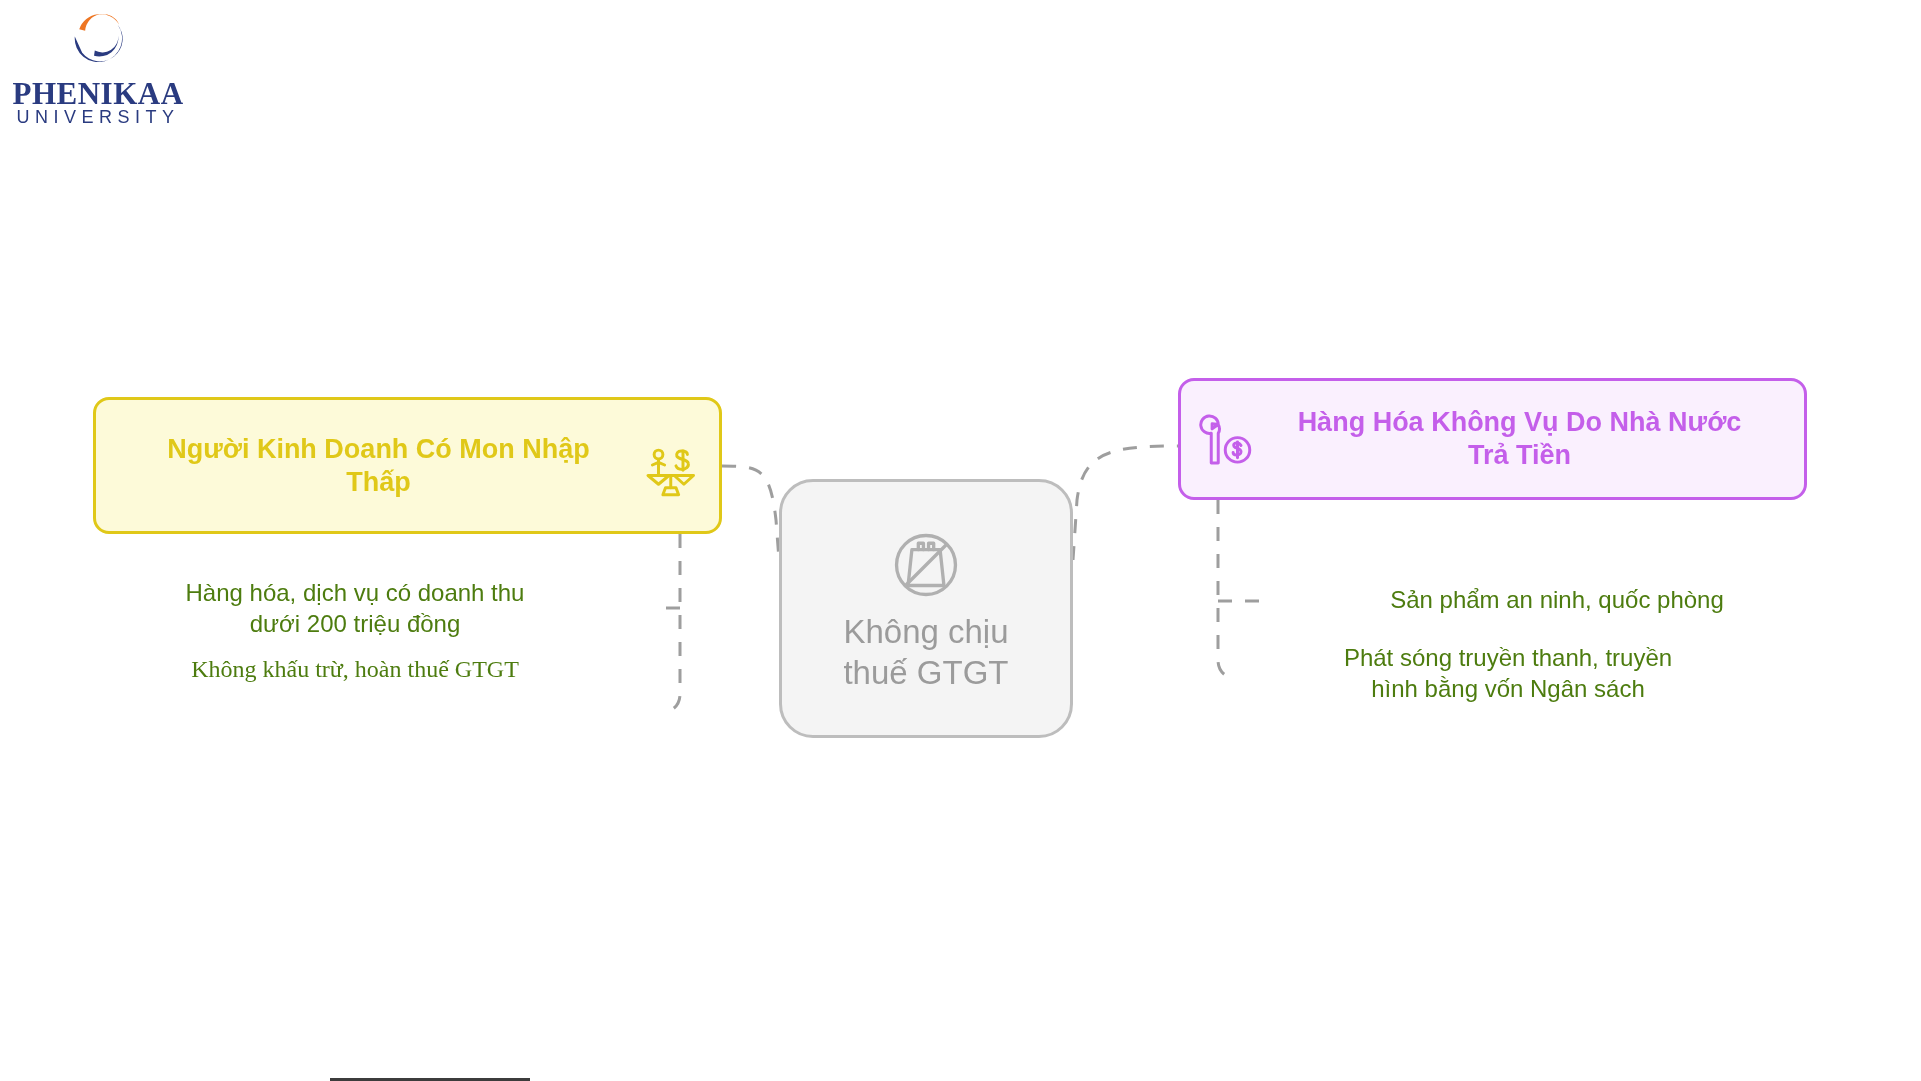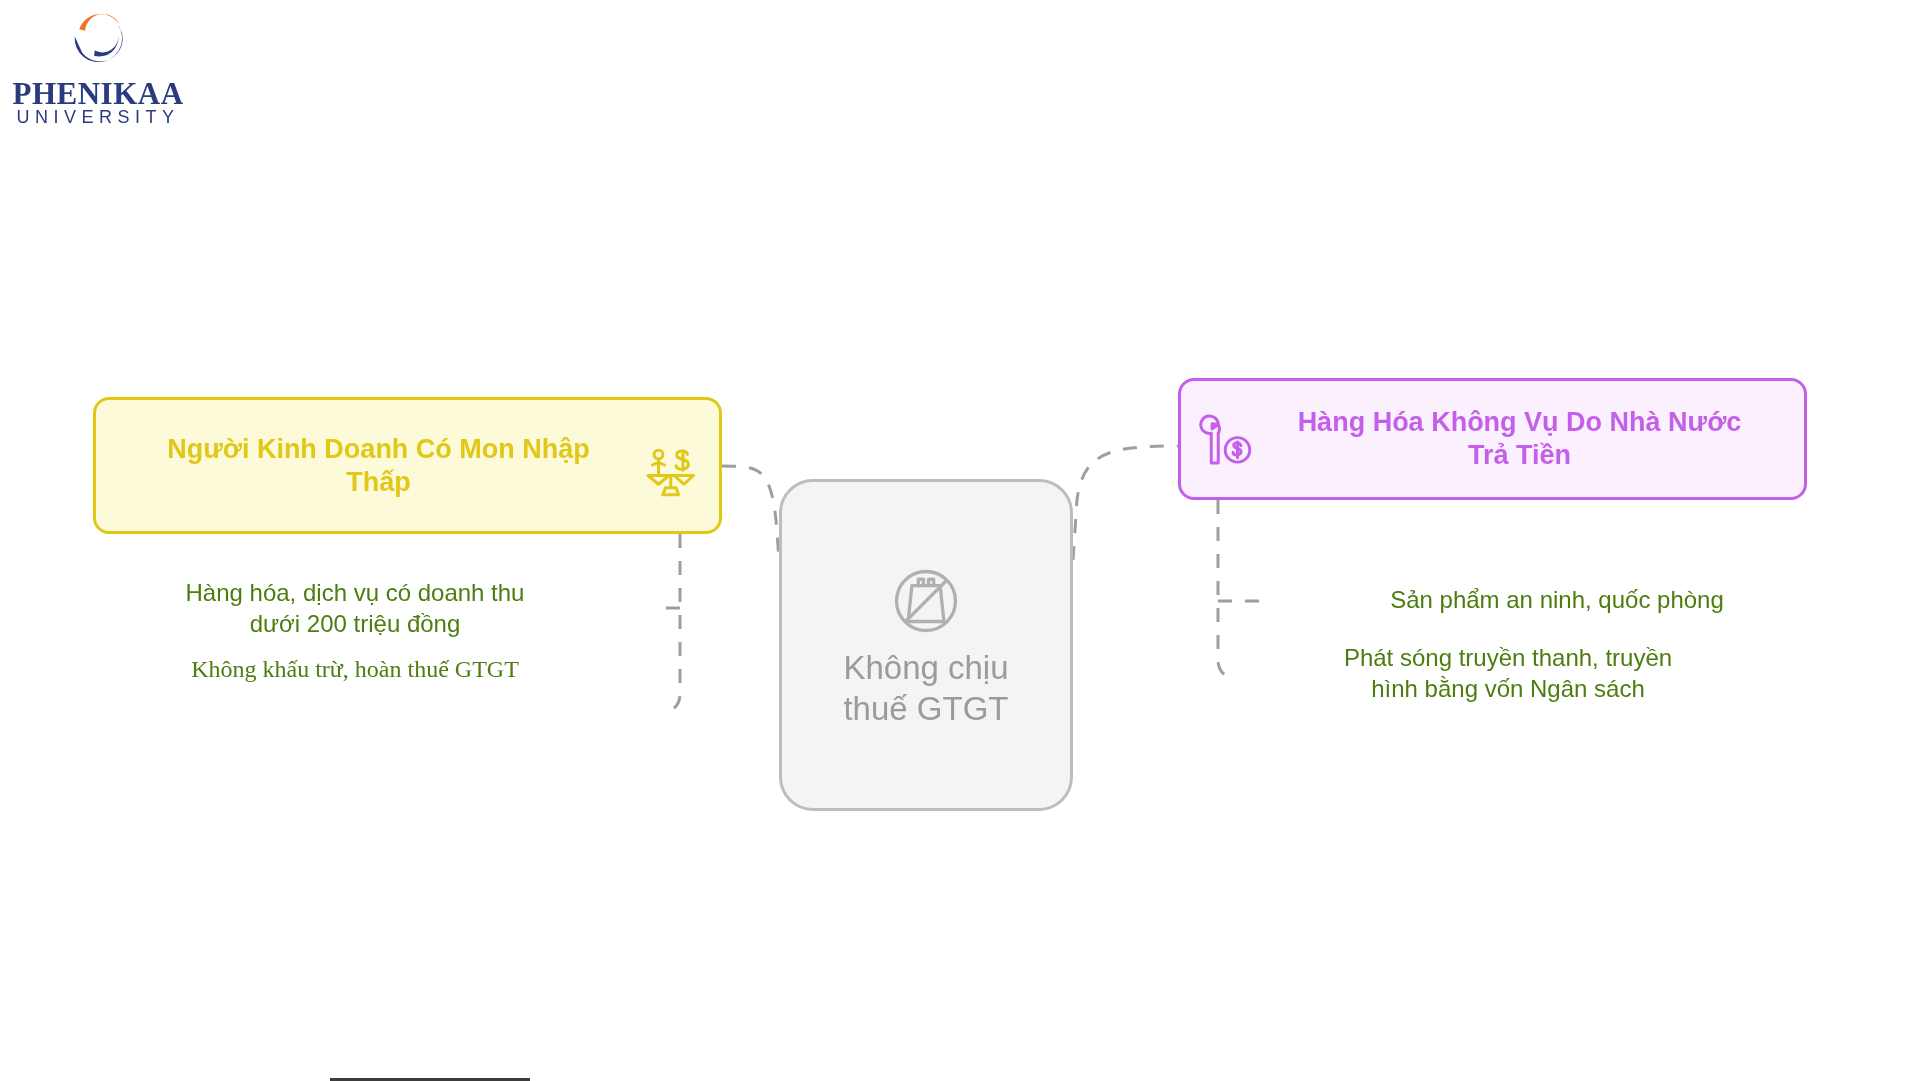--- a/index.html
+++ b/index.html
@@ -95,21 +95,21 @@
     background: #faf0fe;
     border: 3px solid #c45fea;
   }
   #box-right .branch-title { color: #c45fea; padding: 0 22px 0 76px; }
   #icon-right { left: 18px; top: 33px; }
 
   
   #center-node {
     position: absolute;
     left: 779px; top: 479px;
-    width: 294px; height: 332px;
+    width: 294px; height: 259px;
     background: #f4f4f4;
     border: 3px solid #bdbdbd;
     border-radius: 34px;
     display: flex;
     flex-direction: column;
     align-items: center;
     justify-content: center;
   }
   #center-icon { width: 82px; height: 82px; margin-bottom: 6px; }
   #center-label {

